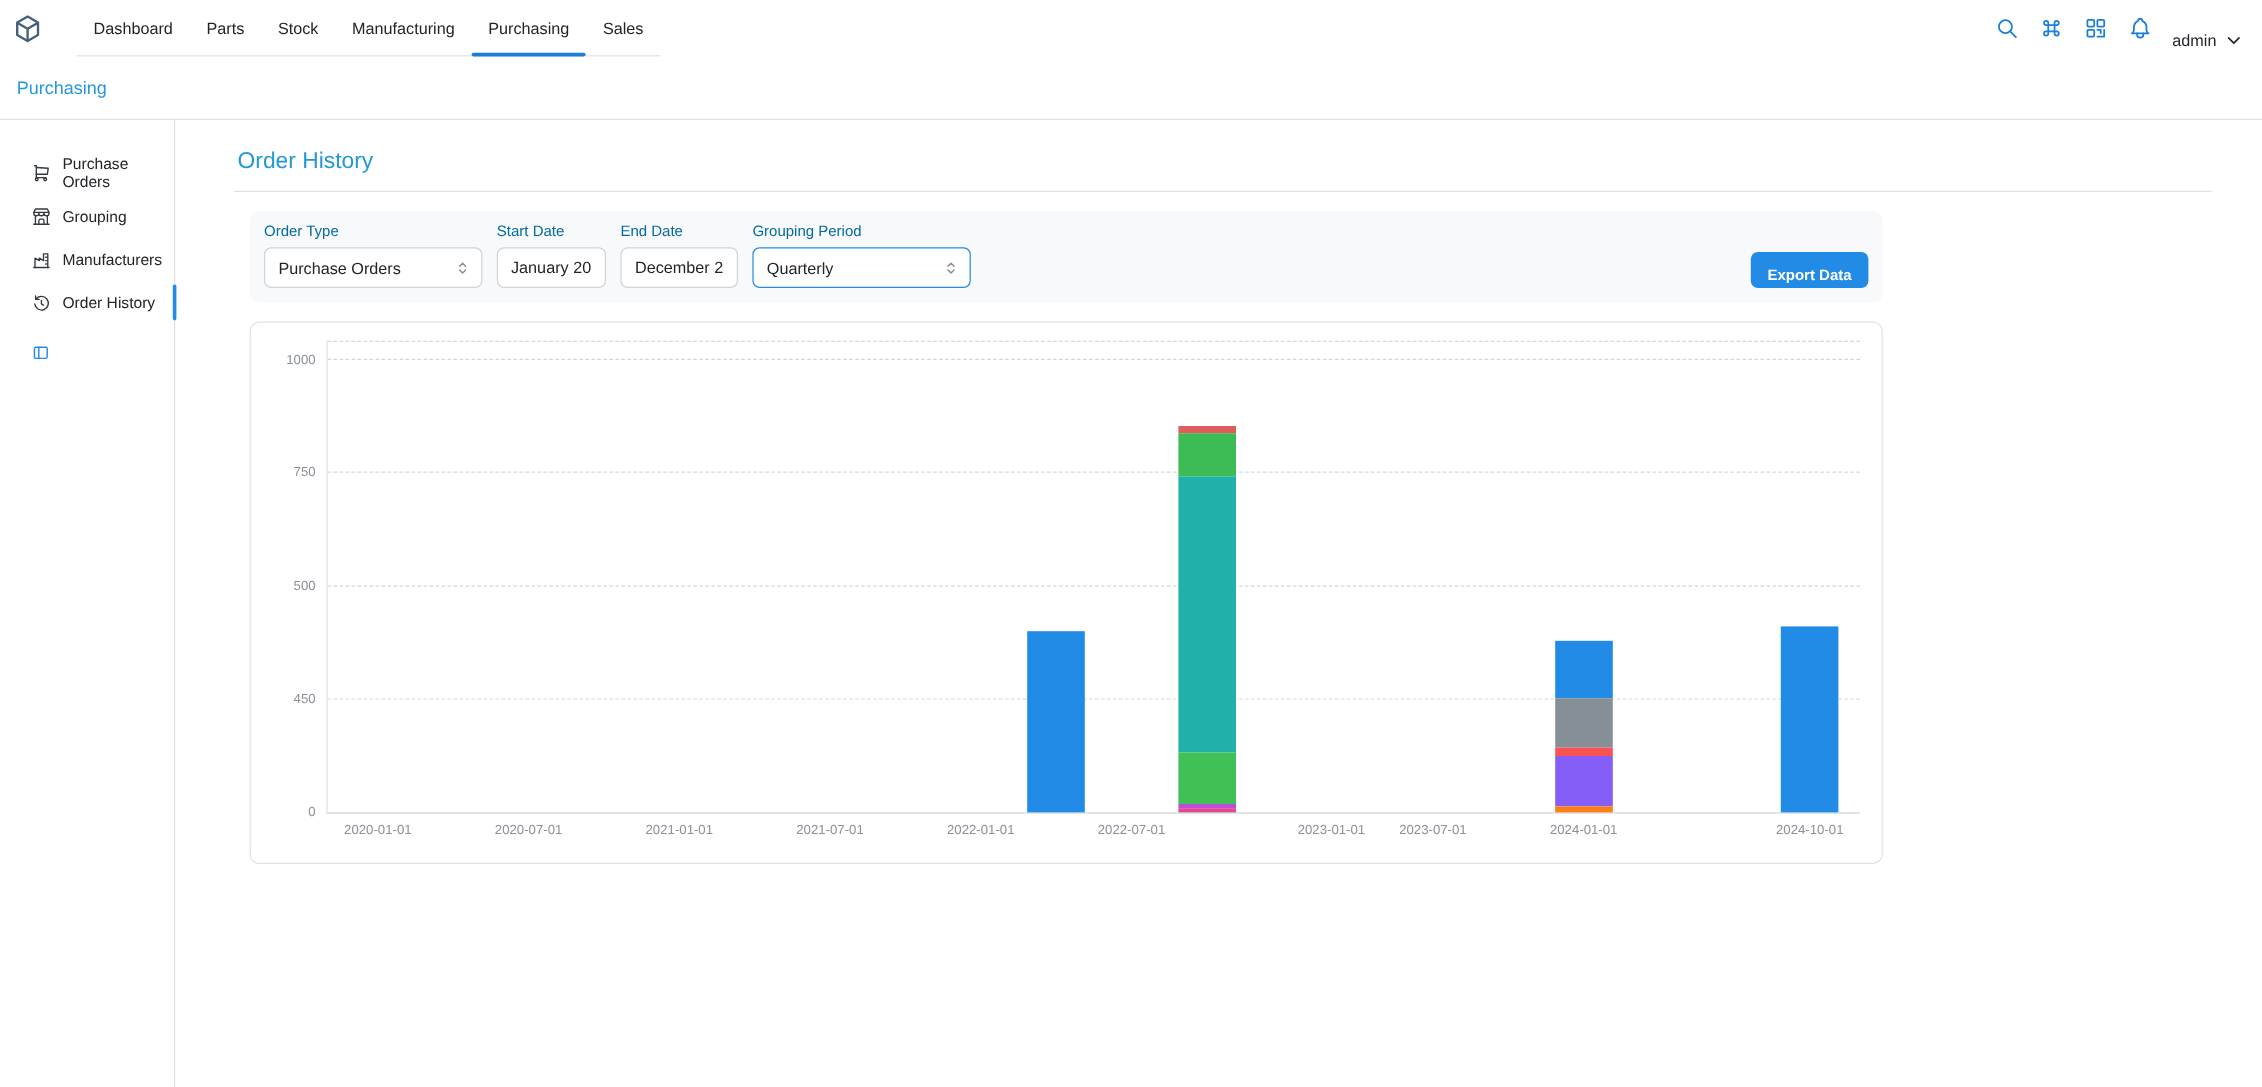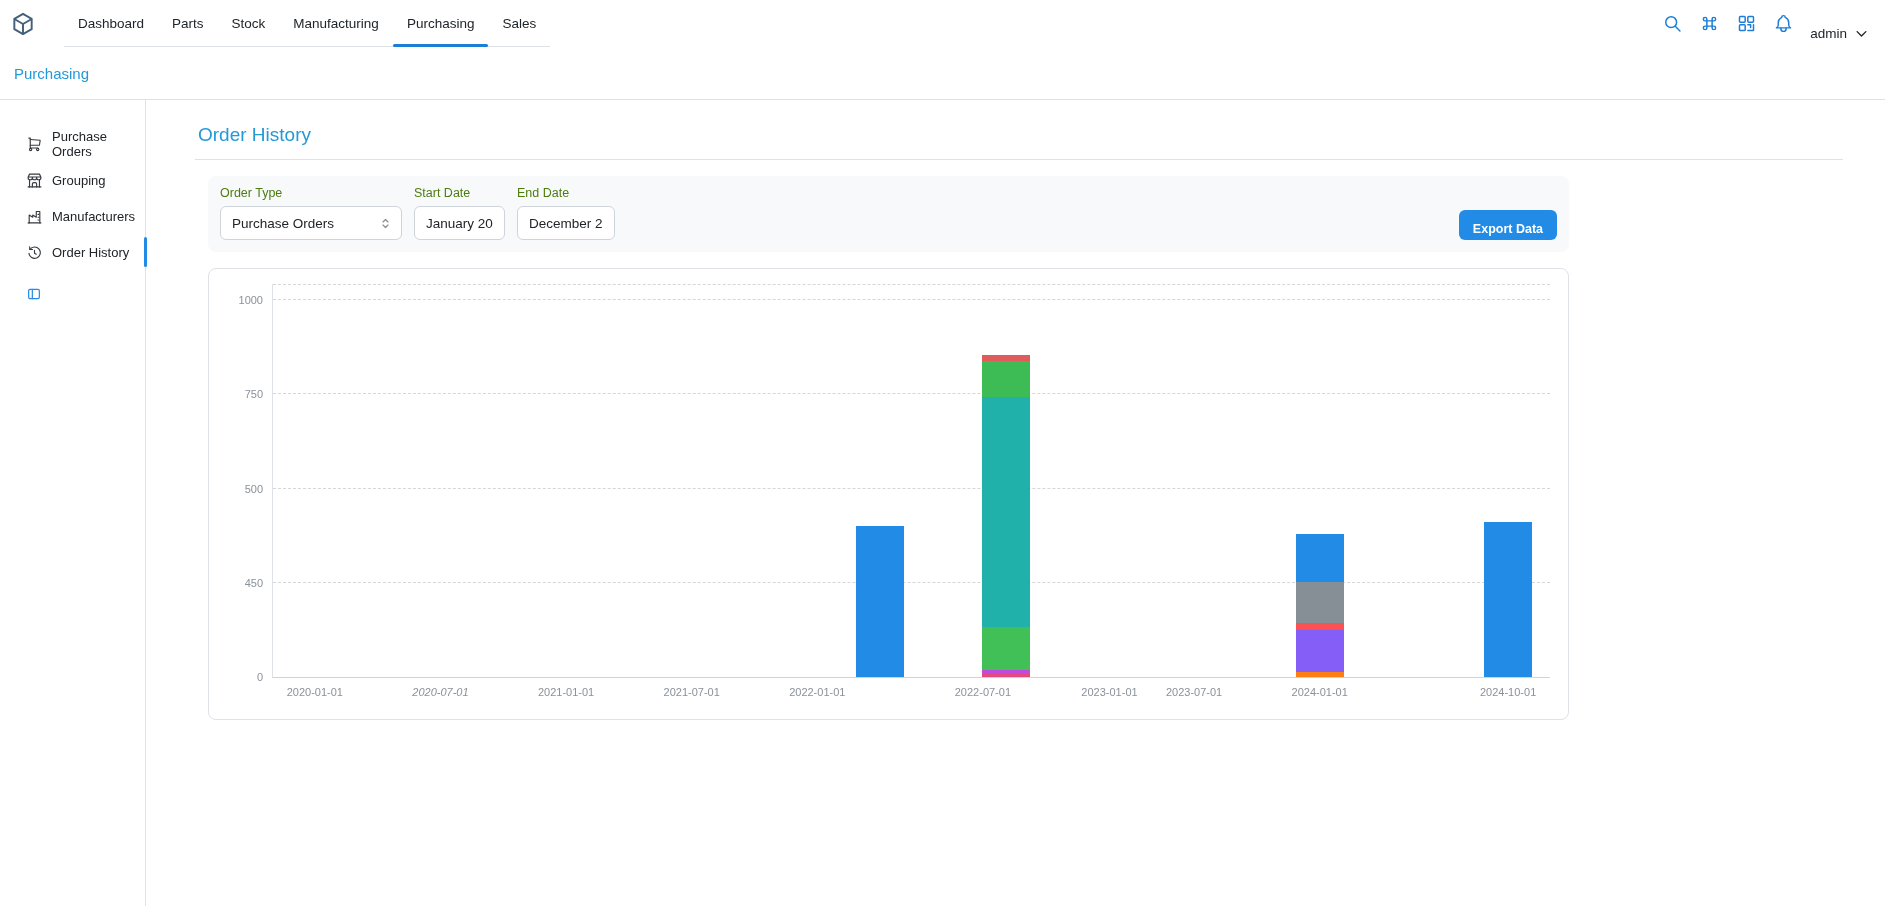--- a/index.html
+++ b/index.html
@@ -34,21 +34,21 @@
   .side-item.active::after { content:""; position:absolute; right:-2px; top:3px; bottom:3px; width:3px; background:#228be6; border-radius:2px; }
   .collapse-btn { margin:16px 0 0 26px; width:16px; height:16px; color:#228be6; cursor:pointer; }
   .collapse-btn svg { width:16px; height:16px; }
 
   .main { flex:1; min-width:0; padding:24px 42px 0 10px; }
   .page-title { margin:0 0 13px 3px; font-size:19px; font-weight:500; color:#2499d8; }
   .title-divider { border:0; border-top:1px solid #dee2e6; margin:0; }
 
   
   .filter-panel { margin:16px 0 0 13px; width:1361px; background:#f8f9fa; border-radius:8px; padding:10px 12px 12px; display:flex; align-items:flex-end; gap:12px; }
-  .flabel { font-size:12.5px; color:#4d7c0f; margin-bottom:6px; }
+  .flabel { font-size:12.5px; color:#0369a1; margin-bottom:6px; }
   .control { height:34px; background:#fff; border:1px solid #ced4da; border-radius:6px; display:flex; align-items:center; padding:0 8px 0 11px; font-size:13.5px; color:#212529; }
   .select { justify-content:space-between; cursor:pointer; }
   .select.focused { border:1.5px solid #228be6; }
   .chev { width:15px; height:15px; color:#868e96; margin-left:8px; flex-shrink:0; }
   input.control { padding:0 11px; width:100%; outline:none; font-family:"Liberation Sans", sans-serif; }
   .w-order { width:182px; } .w-start { width:91px; } .w-end { width:98px; } .w-group { width:182px; }
   .export-btn { margin-left:auto; height:30px; padding:12px 14px; background:#228be6; color:#fff; border:none; border-radius:6px; font-size:12.5px; font-weight:700; cursor:pointer; font-family:"Liberation Sans", sans-serif; }
 
   
   .chart-panel { margin:16px 0 0 13px; width:1361px; height:452px; border:1px solid #dee2e6; border-radius:8px; position:relative; background:#fff; }
@@ -187,42 +187,52 @@
         </div>
       </div>
 
       <div class="fgroup">
         <div class="flabel">End Date</div>
         <div class="w-end">
           <input class="control" type="text" value="December 2024" style="">
         </div>
       </div>
 
+      <div class="fgroup">
+        <div class="flabel">Grouping Period</div>
+        <div class="control select focused w-group">
+          <span>Quarterly</span>
+          <svg class="chev" viewBox="0 0 24 24" fill="none" stroke="currentColor" stroke-width="2" stroke-linecap="round" stroke-linejoin="round">
+            <path d="M8 9.5l4-4 4 4"></path>
+              <path d="M8 14.5l4 4 4-4"></path>
+          </svg>
+        </div>
+      </div>
 
       <button class="export-btn">Export Data</button>
     </section>
 
     <section class="chart-panel">
       <div class="chart-plot">
           <div class="ytick" style="bottom: 0px;">0</div>
           <div class="gridline" style="bottom: 94.25px;"></div>
           <div class="ytick" style="bottom: 94.25px;">450</div>
           <div class="gridline" style="bottom: 188.5px;"></div>
           <div class="ytick" style="bottom: 188.5px;">500</div>
           <div class="gridline" style="bottom: 282.75px;"></div>
           <div class="ytick" style="bottom: 282.75px;">750</div>
           <div class="gridline" style="bottom: 377px;"></div>
           <div class="ytick" style="bottom: 377px;">1000</div>
           <div class="gridline top"></div>
           <div class="xtick" style="left: 3.27869%;">2020-01-01</div>
-          <div class="xtick" style="left: 13.1148%; font-style: italic;">2020-07-01</div>
+          <div class="xtick" style="left: 13.1148%;">2020-07-01</div>
           <div class="xtick" style="left: 22.9508%;">2021-01-01</div>
           <div class="xtick" style="left: 32.7869%;">2021-07-01</div>
           <div class="xtick" style="left: 42.623%;">2022-01-01</div>
-          <div class="xtick" style="left: 52.459%; margin-left: 40px;">2022-07-01</div>
+          <div class="xtick" style="left: 52.459%;">2022-07-01</div>
           <div class="xtick" style="left: 62.2951%; margin-left: 41px;">2023-01-01</div>
           <div class="xtick" style="left: 72.1311%;">2023-07-01</div>
           <div class="xtick" style="left: 81.9672%;">2024-01-01</div>
           <div class="xtick" style="left: 96.7213%;">2024-10-01</div>
           <div class="bar" style="left: 47.541%;">
             <div class="seg" style="height: 150.8px; background: rgb(34, 139, 230);"></div>
           </div>
           <div class="bar" style="left: 57.377%;">
             <div class="seg" style="height: 3.016px; background: rgb(230, 73, 128);"></div>
             <div class="seg" style="height: 3.77px; background: rgb(190, 75, 219);"></div>

